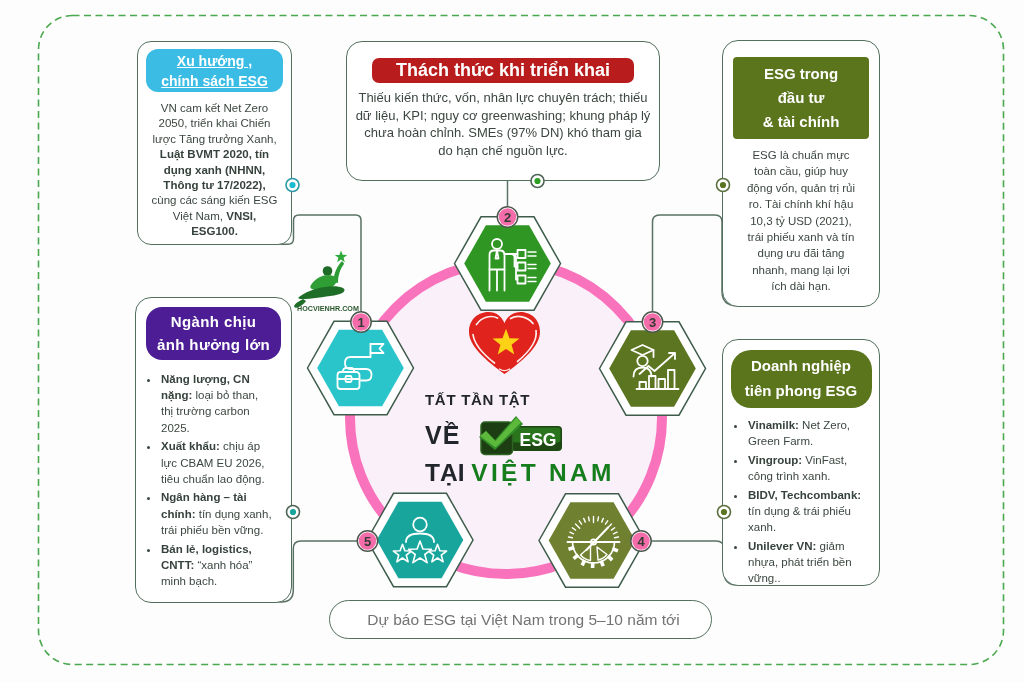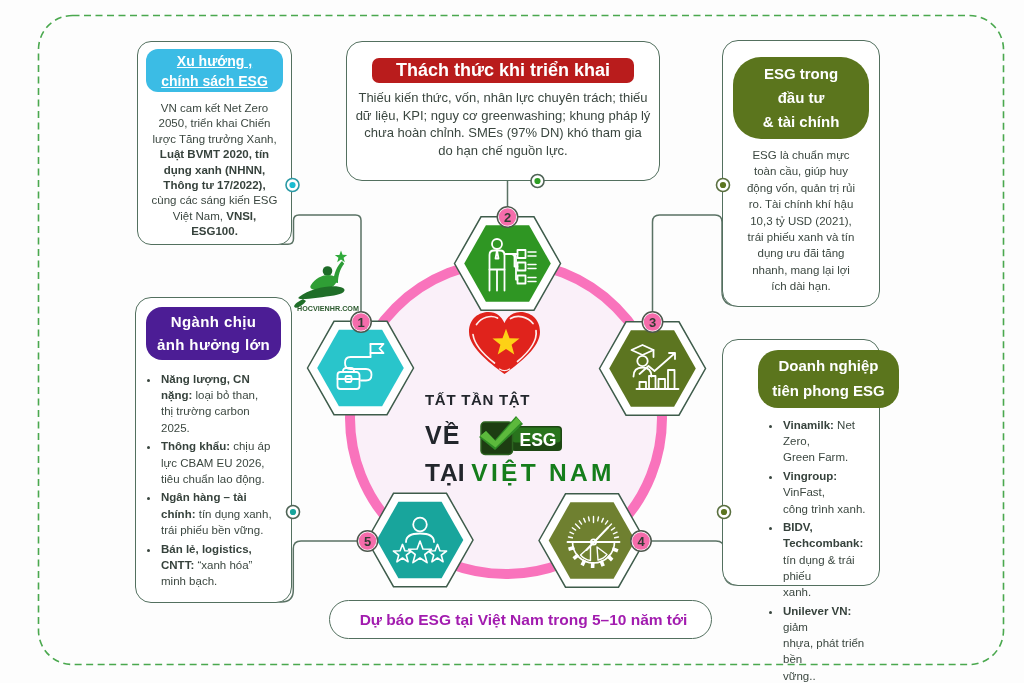--- a/index.html
+++ b/index.html
@@ -146,45 +146,45 @@
   <div class="hd" style="margin:7px auto 0;width:137px;height:43px;background:#3bbce5;border-radius:12px;font-size:14px;line-height:19.5px;padding-top:3px;box-sizing:border-box;text-decoration:underline;">Xu hướng ,<br>chính sách ESG</div>
   <div class="bt" style="font-size:11.5px;line-height:15.4px;margin-top:9px;">VN cam kết Net Zero<br>2050, triển khai Chiến<br>lược Tăng trưởng Xanh,<br><b>Luật BVMT 2020, tín<br>dụng xanh (NHNN,<br>Thông tư 17/2022),</b><br>cùng các sáng kiến ESG<br>Việt Nam, <b>VNSI,<br>ESG100.</b></div>
 </div>
 
 <div class="box" id="boxT" style="left:346px;top:41px;width:314px;height:140px;border-radius:16px;">
   <div class="hd" style="margin:16px auto 0;width:262px;height:25px;background:#b91c1c;border-radius:7px;font-size:18px;line-height:25px;">Thách thức khi triển khai</div>
   <div class="bt" style="font-size:13px;line-height:17.5px;margin-top:6px;">Thiếu kiến thức, vốn, nhân lực chuyên trách; thiếu<br>dữ liệu, KPI; nguy cơ greenwashing; khung pháp lý<br>chưa hoàn chỉnh. SMEs (97% DN) khó tham gia<br>do hạn chế nguồn lực.</div>
 </div>
 
 <div class="box" id="box3" style="left:722px;top:40px;width:158px;height:267px;border-radius:16px;">
-  <div class="hd" style="margin:16px auto 0;width:136px;height:82px;background:#5b751d;border-radius:28px;font-size:15px;line-height:24px;padding-top:5px;box-sizing:border-box;">ESG trong<br>đầu tư<br>&amp; tài chính</div>
+  <div class="hd" style="margin:16px auto 0;width:136px;height:82px;background:#5b751d;border-radius:4px;font-size:15px;line-height:24px;padding-top:5px;box-sizing:border-box;">ESG trong<br>đầu tư<br>&amp; tài chính</div>
   <div class="bt" style="font-size:11.5px;line-height:16.4px;margin-top:8px;">ESG là chuẩn mực<br>toàn cầu, giúp huy<br>động vốn, quản trị rủi<br>ro. Tài chính khí hậu<br>10,3 tỷ USD (2021),<br>trái phiếu xanh và tín<br>dụng ưu đãi tăng<br>nhanh, mang lại lợi<br>ích dài hạn.</div>
 </div>
 
-<div class="box" id="box4" style="left:722px;top:339px;width:158px;height:247px;border-radius:16px;padding-left:35px;">
+<div class="box" id="box4" style="left:722px;top:339px;width:158px;height:247px;border-radius:16px;">
   <div class="hd" style="margin:10px auto 0;width:141px;height:58px;background:#5b751d;border-radius:20px;font-size:15px;line-height:25px;padding-top:3px;box-sizing:border-box;">Doanh nghiệp<br>tiên phong ESG</div>
   <ul class="bl" style="font-size:11.5px;line-height:16.2px;margin-top:9px;">
     <li><b>Vinamilk:</b> Net Zero,<br>Green Farm.</li>
     <li><b>Vingroup:</b> VinFast,<br>công trình xanh.</li>
     <li><b>BIDV, Techcombank:</b><br>tín dụng &amp; trái phiếu<br>xanh.</li>
     <li><b>Unilever VN:</b> giảm<br>nhựa, phát triển bền<br>vững..</li>
   </ul>
 </div>
 
 <div class="box" id="box2" style="left:135px;top:297px;width:157px;height:306px;border-radius:16px;">
   <div class="hd" style="margin:9px auto 0;width:135px;height:53px;background:#4c1d95;border-radius:16px;font-size:15px;line-height:23px;padding-top:3px;box-sizing:border-box;letter-spacing:0.4px;">Ngành chịu<br>ảnh hưởng lớn</div>
   <ul class="bl" style="font-size:11.5px;line-height:16.2px;margin-top:11px;">
     <li><b>Năng lượng, CN<br>nặng:</b> loại bỏ than,<br>thị trường carbon<br>2025.</li>
-    <li><b>Thông khẩu:</b> chịu áp<br>lực CBAM EU 2026,<br>tiêu chuẩn lao động.</li>
+    <li><b>Xuất khẩu:</b> chịu áp<br>lực CBAM EU 2026,<br>tiêu chuẩn lao động.</li>
     <li><b>Ngân hàng – tài<br>chính:</b> tín dụng xanh,<br>trái phiếu bền vững.</li>
     <li><b>Bán lẻ, logistics,<br>CNTT:</b> “xanh hóa”<br>minh bạch.</li>
   </ul>
 </div>
 
-<div class="box" id="pillB" style="left:329px;top:600px;width:383px;height:39px;border-radius:20px;text-align:center;font-weight:bold;font-size:15.5px;color:#a21caf;line-height:37px;text-indent:6px;">Dự báo ESG tại Việt Nam trong 5–10 năm tới</div>
+<div class="box" id="pillB" style="left:329px;top:600px;width:383px;height:39px;border-radius:20px;text-align:center;font-weight:normal;font-size:15.5px;color:#737373;line-height:37px;text-indent:6px;">Dự báo ESG tại Việt Nam trong 5–10 năm tới</div>
 
 <div class="ctext" style="left:425px;top:388px;font-size:15px;letter-spacing:0.7px;color:#22262c;line-height:23px;">TẤT TẦN TẬT</div>
 <div class="ctext" style="left:425px;top:423px;font-size:25px;letter-spacing:1px;color:#22262c;line-height:25px;">VỀ</div>
 <div class="ctext" style="left:425px;top:461px;font-size:24.5px;color:#22262c;line-height:24.5px;">TẠI <span style="color:#157d1b;letter-spacing:3.3px;">VIỆT NAM</span></div>
 
 <svg id="fgsvg" width="1024" height="683" viewBox="0 0 1024 683">
   <g>
     <circle cx="292.5" cy="185" r="6.5" fill="#fff" stroke="#2b9aa5" stroke-width="1.6"></circle>
     <circle cx="292.5" cy="185" r="3.1" fill="#19bcd1"></circle>
     <circle cx="537.5" cy="181" r="6.5" fill="#fff" stroke="#4f6456" stroke-width="1.6"></circle>

